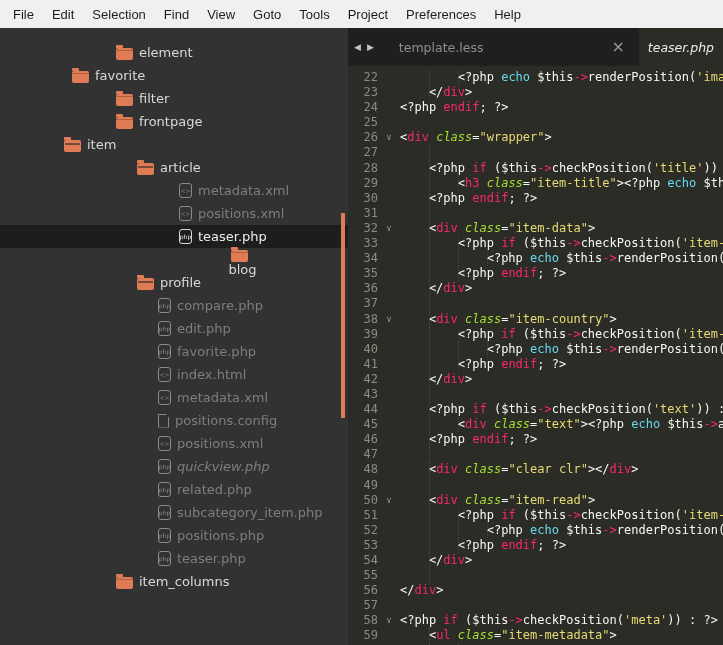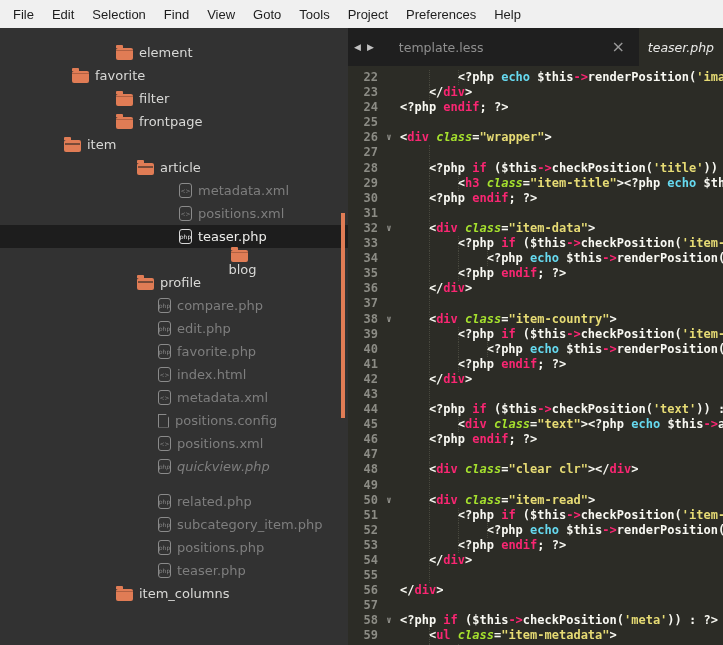--- a/index.html
+++ b/index.html
@@ -53,21 +53,21 @@
   .tab { display: flex; align-items: center; font-size: 12.5px; }
   .tab-inactive { width: 255px; color: var(--tab-inactive-fg); padding-left: 15px; }
   .tab-inactive .tab-label { flex: 1; }
   .tab-close { font-size: 16px; color: #9a9a9a; margin-right: 14px; line-height: 1; }
   .tab-active { flex: 1; background: var(--editor-bg); color: #eaeae8; font-style: italic; justify-content: center; }
 
   .editor {
     flex: 1; overflow: hidden; padding-top: 4px;
     font-family: "DejaVu Sans Mono", monospace; font-size: 12px;
   }
-  .code-line { display: flex; height: 15.1px; line-height: 15.1px; white-space: pre; font-weight: bold; }
+  .code-line { display: flex; height: 15.1px; line-height: 15.1px; white-space: pre; }
   .ln { width: 30px; flex: none; text-align: right; color: var(--line-number); }
   .fold { width: 22px; flex: none; text-align: center; color: #90908a; font-size: 9px; }
   .src { position: relative; flex: 1; color: var(--editor-fg); }
   .guide { position: absolute; top: 0; bottom: 0; width: 0; border-left: 1px dotted var(--guide); }
   .tk-w { color: var(--editor-fg); }
   .tk-p { color: var(--pink); }
   .tk-g { color: var(--green); font-style: italic; }
   .tk-y { color: var(--yellow); }
   .tk-c { color: var(--cyan); }
 </style>
@@ -159,21 +159,21 @@
             <span class="tree-label">positions.config</span>
           </div>
           <div class="tree-row dim" style="padding-left: 158px;">
             <span class="ic ic-xml">&lt;&gt;</span>
             <span class="tree-label">positions.xml</span>
           </div>
           <div class="tree-row dim" style="padding-left: 158px; font-style: italic;">
             <span class="ic ic-php">php</span>
             <span class="tree-label">quickview.php</span>
           </div>
-          <div class="tree-row dim" style="padding-left: 158px; margin-top: 12px;">
+          <div class="tree-row dim" style="padding-left: 158px;">
             <span class="ic ic-php">php</span>
             <span class="tree-label">related.php</span>
           </div>
           <div class="tree-row dim" style="padding-left: 158px;">
             <span class="ic ic-php">php</span>
             <span class="tree-label">subcategory_item.php</span>
           </div>
           <div class="tree-row dim" style="padding-left: 158px;">
             <span class="ic ic-php">php</span>
             <span class="tree-label">positions.php</span>

